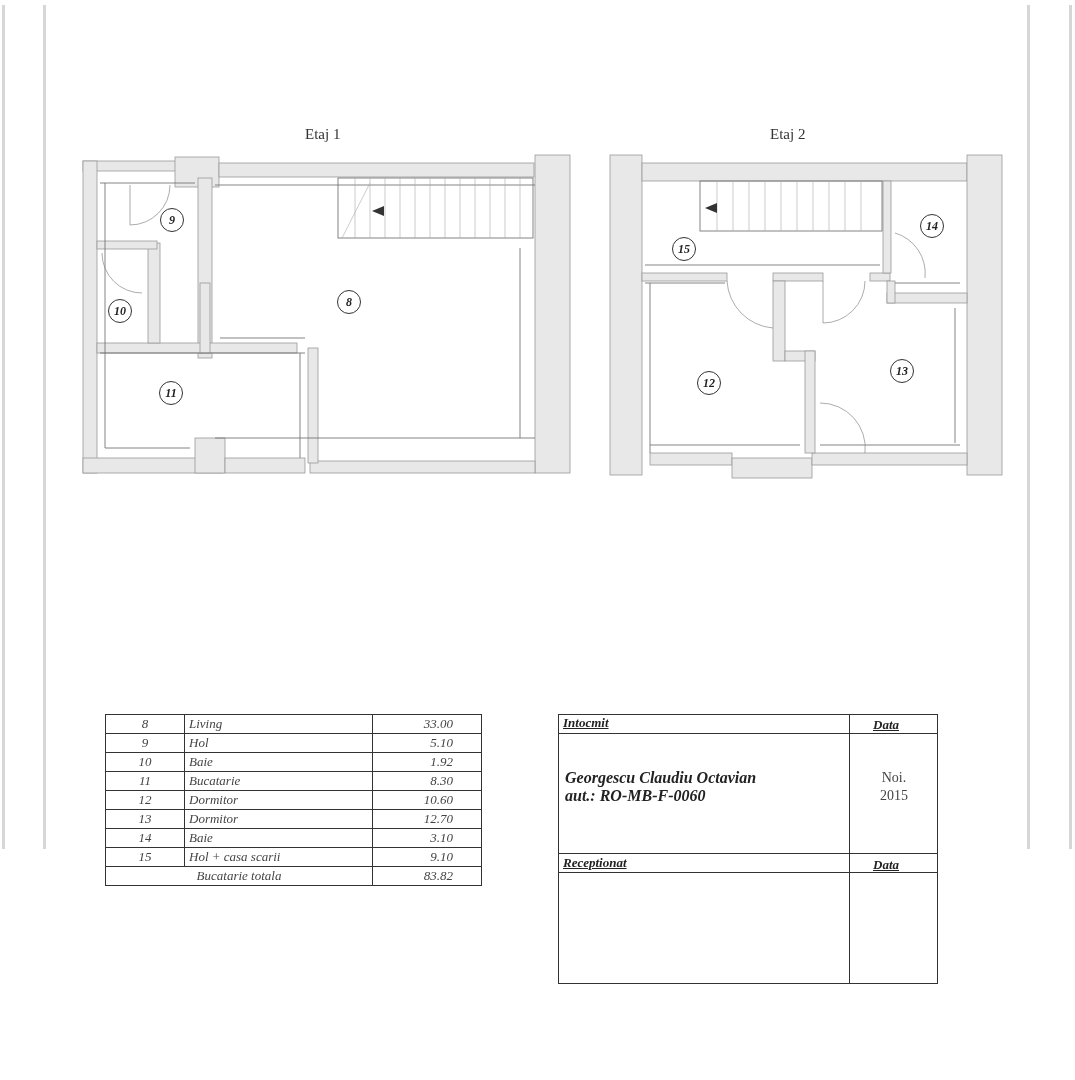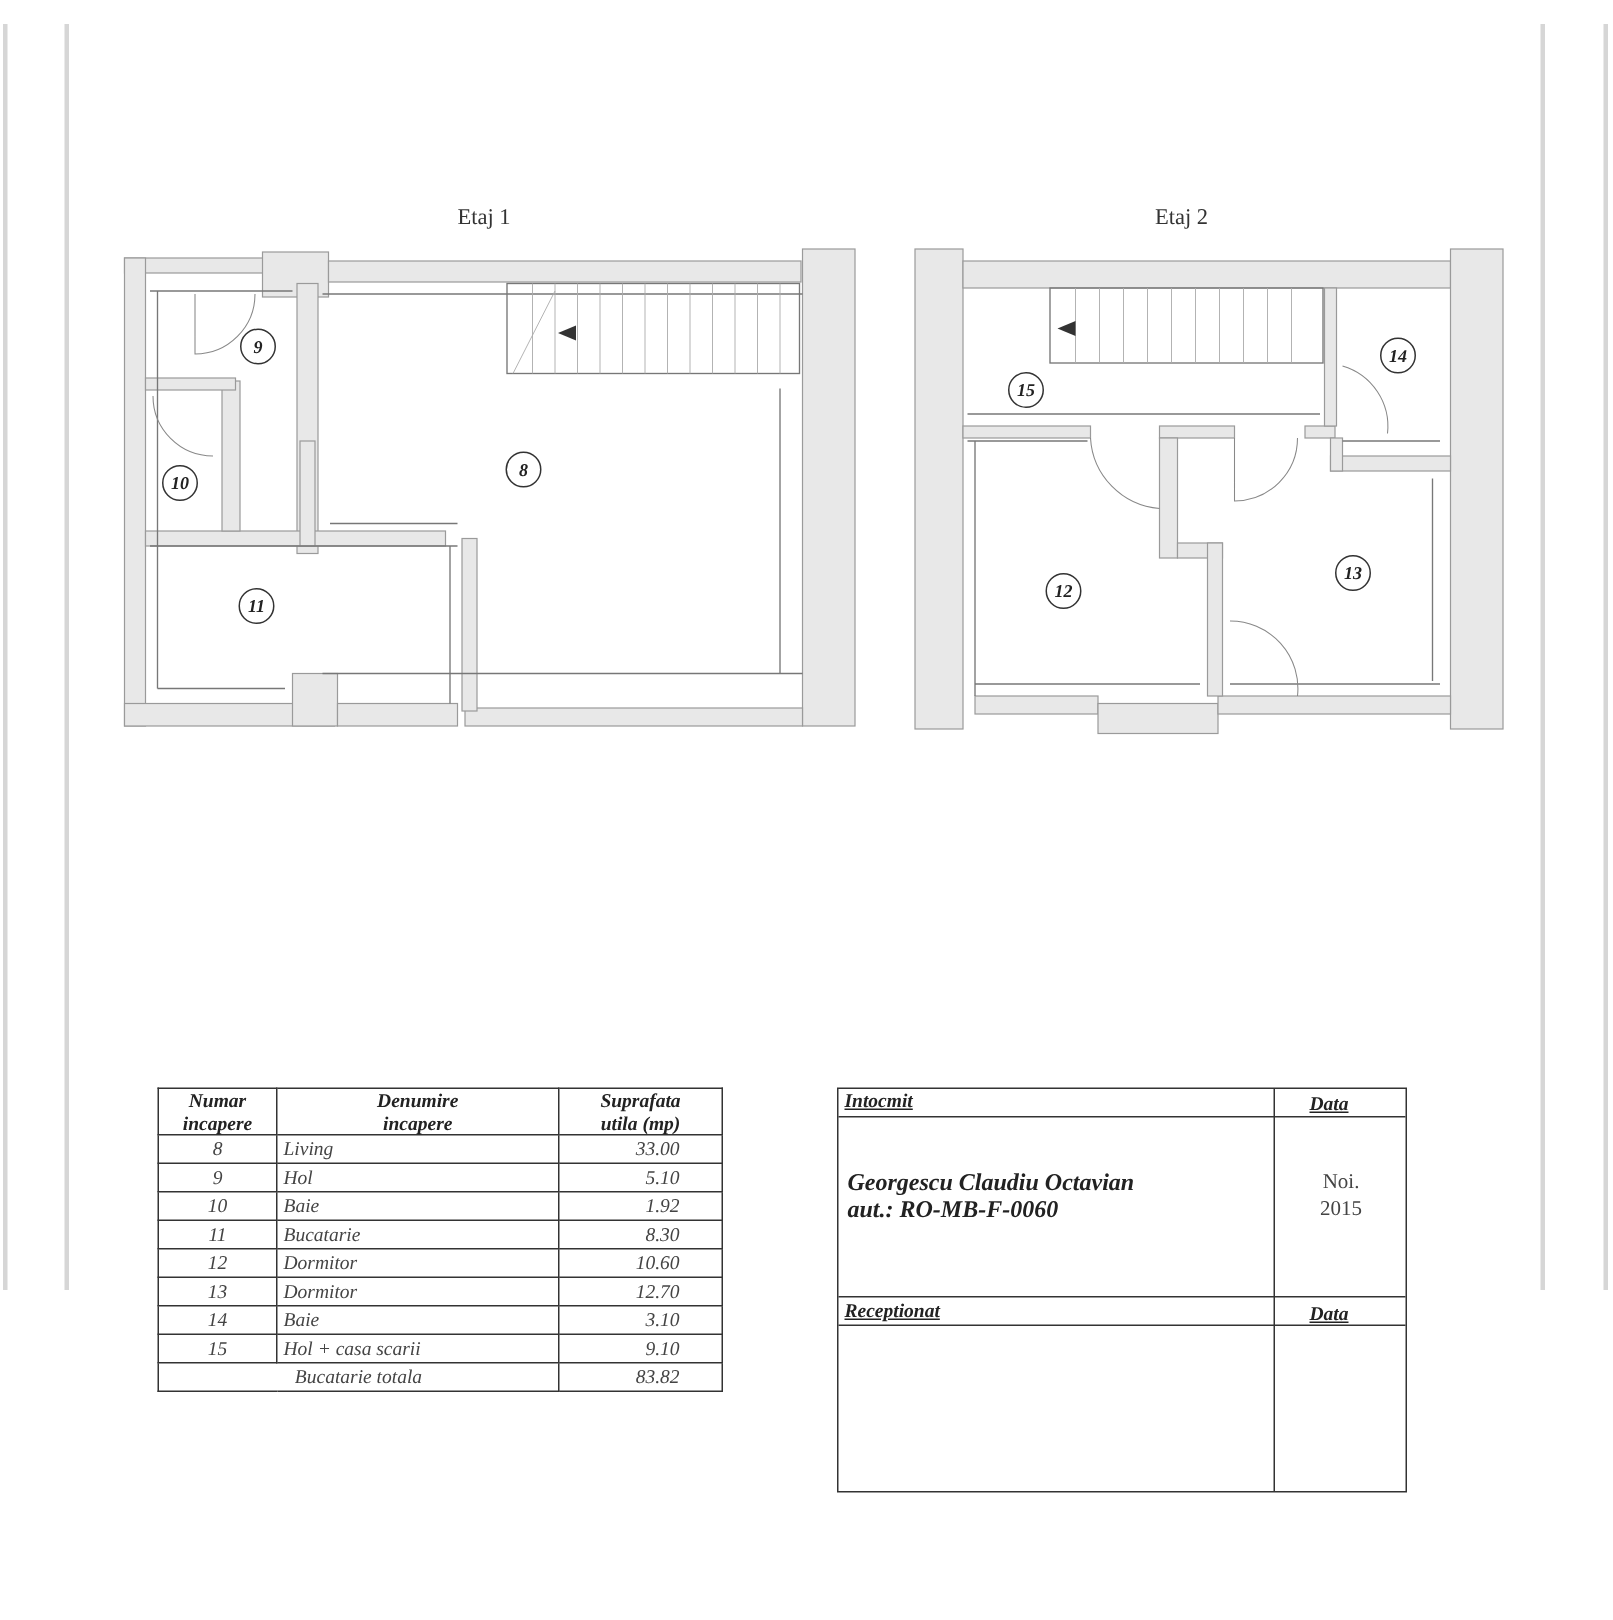--- a/index.html
+++ b/index.html
@@ -1,21 +1,21 @@
 <!DOCTYPE html>
 <html><head>
 <meta charset="utf-8">
 <style>
   html, body { margin:0; padding:0; }
   body {
     width:1075px; height:1080px; background:#ffffff; position:relative; overflow:hidden;
     font-family:"Liberation Serif", serif; color:#222;
   }
   .edge { position:absolute; top:0; bottom:0; width:3px; background:#d6d6d6; }
-  .page { position:absolute; left:0; top:16px; width:1075px; height:844px; }
+  .page { position:absolute; left:0; top:5px; width:1075px; height:844px; }
   .plan-title { position:absolute; font-size:15px; color:#333; }
   svg.plan { position:absolute; }
   .wall { fill:#e8e8e8; stroke:#9a9a9a; stroke-width:0.8; }
   .line { stroke:#777; stroke-width:0.9; fill:none; }
   .thin { stroke:#aaa; stroke-width:0.6; fill:none; }
   .door { stroke:#888; stroke-width:0.7; fill:none; }
   .room-num { position:absolute; width:22px; height:22px; border:1.6px solid #333; border-radius:50%;
     font-style:italic; font-weight:bold; font-size:12px; text-align:center; line-height:22px; color:#222; }
   table.rooms { position:absolute; left:105px; top:709px; width:377px; border-collapse:collapse;
     font-size:13px; font-style:italic; color:#444; }
@@ -143,25 +143,20 @@
     <path class="door" d="M290,80 A42,42 0 0,1 320,125"></path>
     <path class="door" d="M215,250 A45,45 0 0,1 260,300"></path>
   </svg>
   <div class="room-num" style="left:672px; top:232px;">15</div>
   <div class="room-num" style="left:920px; top:209px;">14</div>
   <div class="room-num" style="left:697px; top:366px;">12</div>
   <div class="room-num" style="left:890px; top:354px;">13</div>
 
   <table class="rooms">
     <tbody>
-        <tr>
-      <th><span>Numar</span><br><span>incapere</span></th>
-      <th><span>Denumire</span><br><span>incapere</span></th>
-      <th><span>Suprafata</span><br><span>utila  (mp)</span></th>
-    </tr>
     <tr>
           <td class="num">8</td>
           <td class="name">Living</td>
           <td class="val">33.00</td>
         </tr>
     <tr>
           <td class="num">9</td>
           <td class="name">Hol</td>
           <td class="val">5.10</td>
         </tr>

